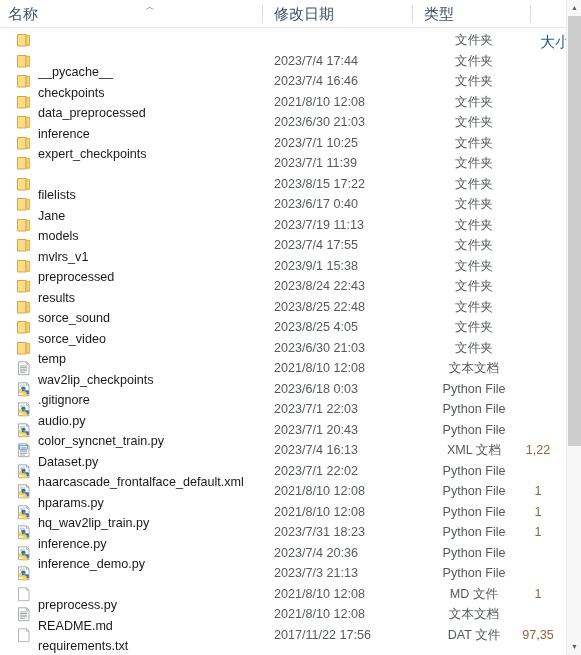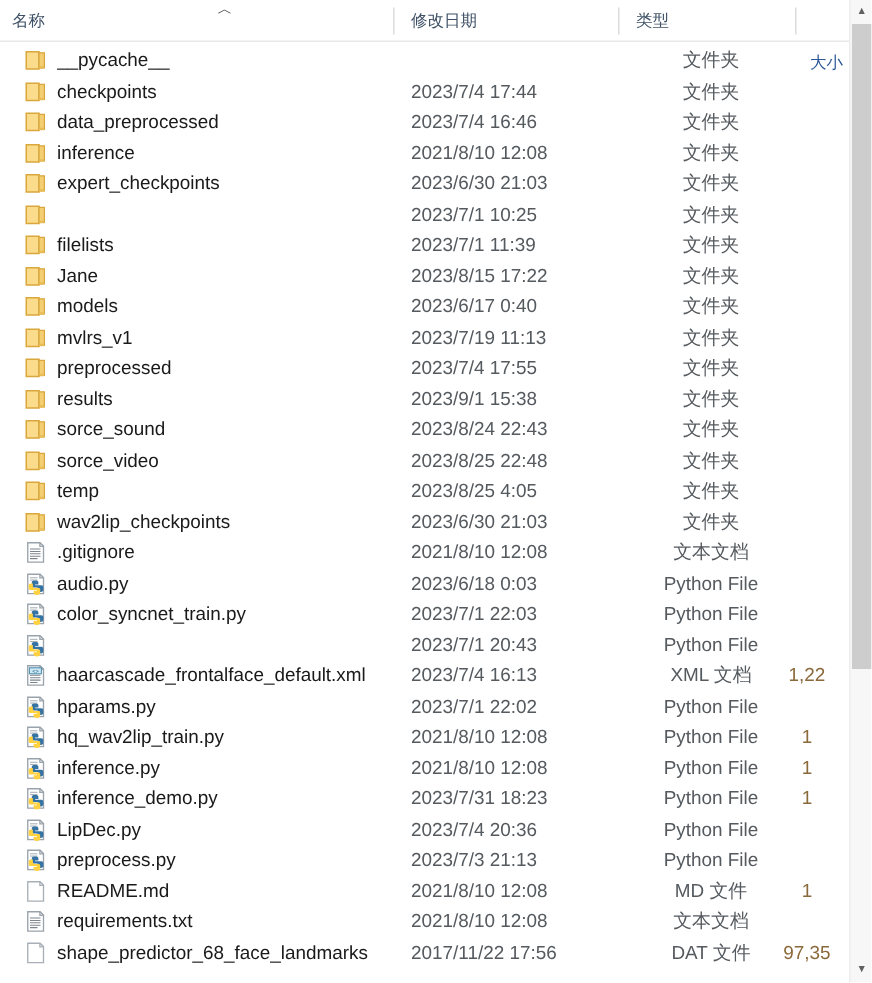--- a/index.html
+++ b/index.html
@@ -12,21 +12,21 @@
   #explorer{
     position:relative;width:581px;height:655px;overflow:hidden;background:#fff;
   }
   
   .col-header{
     position:absolute;left:0;top:0;width:566px;height:28px;
     background:#ffffff;box-sizing:border-box;
   }
   .col-header .hdr-cell{
     position:absolute;top:0;height:28px;line-height:28px;
-    font-size:11px;color:#3f5166;white-space:nowrap;overflow:hidden;
+    font-size:15px;color:#3f5166;white-space:nowrap;overflow:hidden;
   }
   .col-header .hdr-cell.active{color:#2b5797;margin-top:28px;}
   .hdr-sep{
     position:absolute;top:5px;width:1px;height:18px;background:#dcdcdc;
   }
   .sort-caret{
     position:absolute;top:2px;left:144px;width:12px;height:10px;
     color:#4a4a4a;font-size:10px;line-height:10px;text-align:center;
   }
   .hdr-underline{
@@ -37,21 +37,21 @@
     position:absolute;left:0;top:30px;width:566px;height:625px;overflow:hidden;
   }
   .row{
     position:relative;height:20.5px;width:566px;
     white-space:nowrap;
   }
   .cell{
     position:absolute;top:0;height:20.5px;line-height:20.5px;
     font-size:12.6px;color:#2b2b2b;white-space:nowrap;overflow:hidden;
   }
-  .c-name{left:38px;width:220px;color:#1a1a1a;}
+  .c-name{left:38px;width:220px;color:#1a1a1a;margin-top:32px;}
   .c-date{left:274px;width:130px;color:#555a5f;}
   .c-type{left:424px;width:100px;color:#555a5f;text-align:center;}
   .c-size{left:510px;width:56px;color:#8a6a3a;text-align:center;}
   
   .icon{
     position:absolute;left:16px;top:3px;width:16px;height:15px;
   }
   .icon svg{display:block;}
   
   .scrollbar{
@@ -353,20 +353,21 @@
             <path d="M2.5 0.8h8.2l2.3 2.3v10.6H2.5z" fill="#fff" stroke="#9AA3AB" stroke-width="0.9"></path>
             <path d="M10.6 0.9v2.3h2.3" fill="none" stroke="#9AA3AB" stroke-width="0.9"></path>
             <g stroke="#9AA3AB" stroke-width="0.6">
               <line x1="4" y1="3.2" x2="9" y2="3.2"></line>
               <line x1="4" y1="4.7" x2="9" y2="4.7"></line>
             </g>
             <path d="M5.2 6.2c0-0.8 0.6-1.2 2.2-1.2s2.2 0.4 2.2 1.2v1.5H7.4v0.5h4.1c0.9 0 1.4 0.5 1.4 1.4v1.6c0 0.9-0.6 1.4-1.6 1.4h-1.2v-1.6c0-0.9-0.6-1.4-1.6-1.4H6.3c-0.7 0-1.1-0.4-1.1-1.1z" fill="#3673A5"></path>
             <path d="M10.8 13.4c0 0.8-0.6 1.2-2.2 1.2s-2.2-0.4-2.2-1.2v-1.5h2.2v-0.5H4.5c-0.9 0-1.4-0.5-1.4-1.4V8.4c0-0.9 0.6-1.4 1.6-1.4h1.2v1.6c0 0.9 0.6 1.4 1.6 1.4h2.2c0.7 0 1.1 0.4 1.1 1.1z" fill="#FFD13F"></path>
           </svg>
         </span>
+        <span class="cell c-name">Dataset.py</span>
         <span class="cell c-date">2023/7/1 20:43</span>
         <span class="cell c-type">Python File</span>
         <span class="cell c-size"></span>
       </div>
       <div class="row">
         <span class="icon">
           <svg viewBox="0 0 16 15" width="16" height="15">
             <path d="M2.5 0.8h8.2l2.3 2.3v10.6H2.5z" fill="#fff" stroke="#9AA3AB" stroke-width="0.9"></path>
             <path d="M10.6 0.9v2.3h2.3" fill="none" stroke="#9AA3AB" stroke-width="0.9"></path>
             <g stroke="#7C858D" stroke-width="0.7">
@@ -462,21 +463,20 @@
             <path d="M2.5 0.8h8.2l2.3 2.3v10.6H2.5z" fill="#fff" stroke="#9AA3AB" stroke-width="0.9"></path>
             <path d="M10.6 0.9v2.3h2.3" fill="none" stroke="#9AA3AB" stroke-width="0.9"></path>
             <g stroke="#9AA3AB" stroke-width="0.6">
               <line x1="4" y1="3.2" x2="9" y2="3.2"></line>
               <line x1="4" y1="4.7" x2="9" y2="4.7"></line>
             </g>
             <path d="M5.2 6.2c0-0.8 0.6-1.2 2.2-1.2s2.2 0.4 2.2 1.2v1.5H7.4v0.5h4.1c0.9 0 1.4 0.5 1.4 1.4v1.6c0 0.9-0.6 1.4-1.6 1.4h-1.2v-1.6c0-0.9-0.6-1.4-1.6-1.4H6.3c-0.7 0-1.1-0.4-1.1-1.1z" fill="#3673A5"></path>
             <path d="M10.8 13.4c0 0.8-0.6 1.2-2.2 1.2s-2.2-0.4-2.2-1.2v-1.5h2.2v-0.5H4.5c-0.9 0-1.4-0.5-1.4-1.4V8.4c0-0.9 0.6-1.4 1.6-1.4h1.2v1.6c0 0.9 0.6 1.4 1.6 1.4h2.2c0.7 0 1.1 0.4 1.1 1.1z" fill="#FFD13F"></path>
           </svg>
         </span>
-        <span class="cell c-name">LipDec.py</span>
         <span class="cell c-date">2023/7/4 20:36</span>
         <span class="cell c-type">Python File</span>
         <span class="cell c-size"></span>
       </div>
       <div class="row">
         <span class="icon">
           <svg viewBox="0 0 16 15" width="16" height="15">
             <path d="M2.5 0.8h8.2l2.3 2.3v10.6H2.5z" fill="#fff" stroke="#9AA3AB" stroke-width="0.9"></path>
             <path d="M10.6 0.9v2.3h2.3" fill="none" stroke="#9AA3AB" stroke-width="0.9"></path>
             <g stroke="#9AA3AB" stroke-width="0.6">

